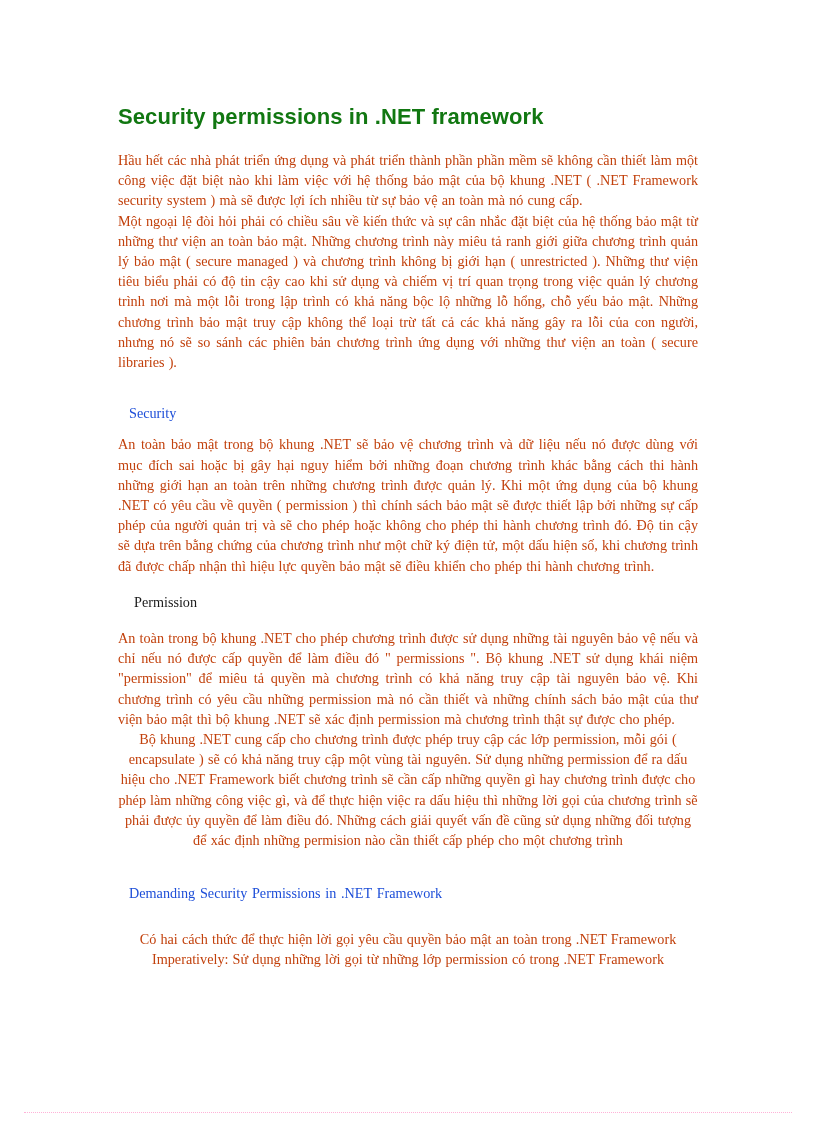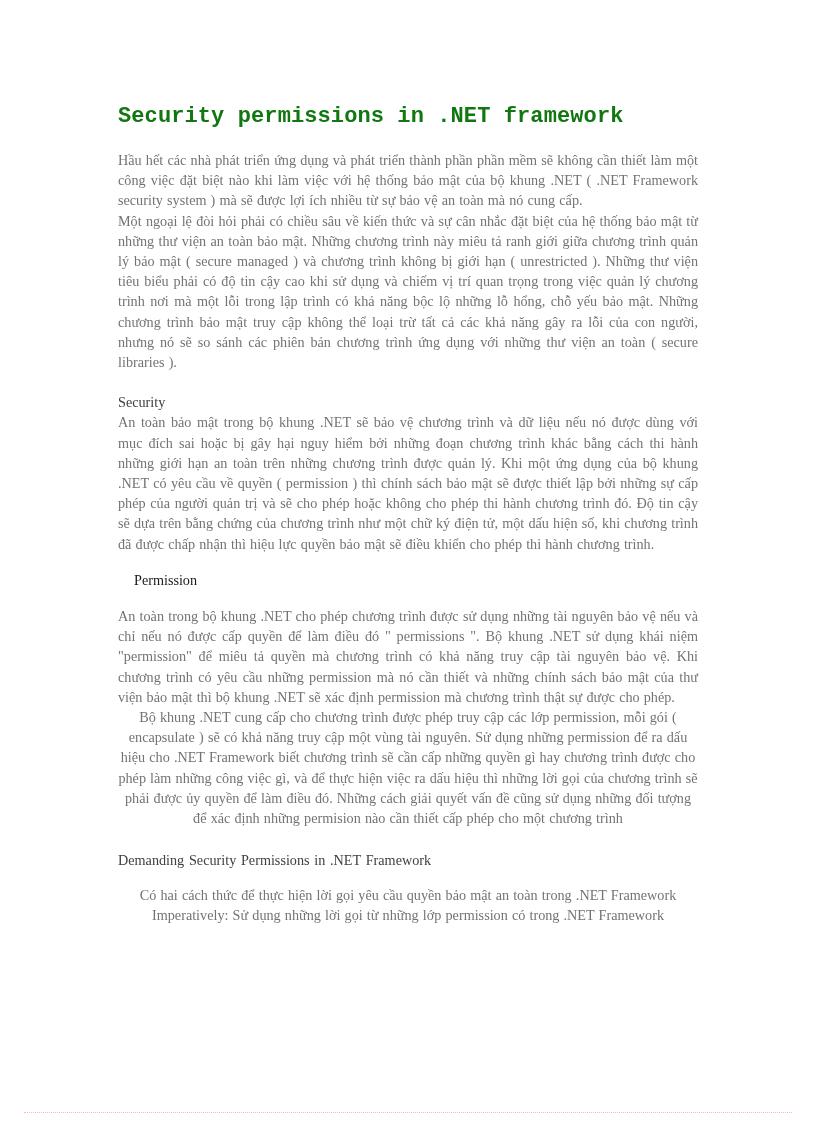--- a/index.html
+++ b/index.html
@@ -19,52 +19,52 @@
   }
 
   .content {
     position: absolute;
     left: 118px;
     top: 104px;
     width: 580px;
   }
 
   .doc-title {
-    font-family: Liberation Mono, monospace;
+    font-family: Liberation Sans, sans-serif;
     font-size: 22px;
     font-weight: bold;
     color: #117711;
     line-height: 26px;
     margin: 0 0 20px 0;
     letter-spacing: 0.1px;
   }
 
   .para {
     font-size: 14.2px;
     line-height: 20.2px;
-    color: #737373;
+    color: #c2410c;
     margin: 0;
     text-align: justify;
     text-justify: inter-word;
     word-spacing: 0.6px;
   }
 
   .para.left {
     text-align: center;
   }
 
   .para + .para {
     margin-top: 0;
   }
 
   .heading-red {
     font-size: 14.2px;
     line-height: 20.2px;
-    color: #404040;
-    margin: 0;
+    color: #1d4ed8;
+    margin: 11px;
     text-align: left;
     word-spacing: 1.2px;
   }
 
   .heading-plain {
     font-size: 14.2px;
     line-height: 20.2px;
     color: #1a1a1a;
     margin: 16px;
     text-align: left;

